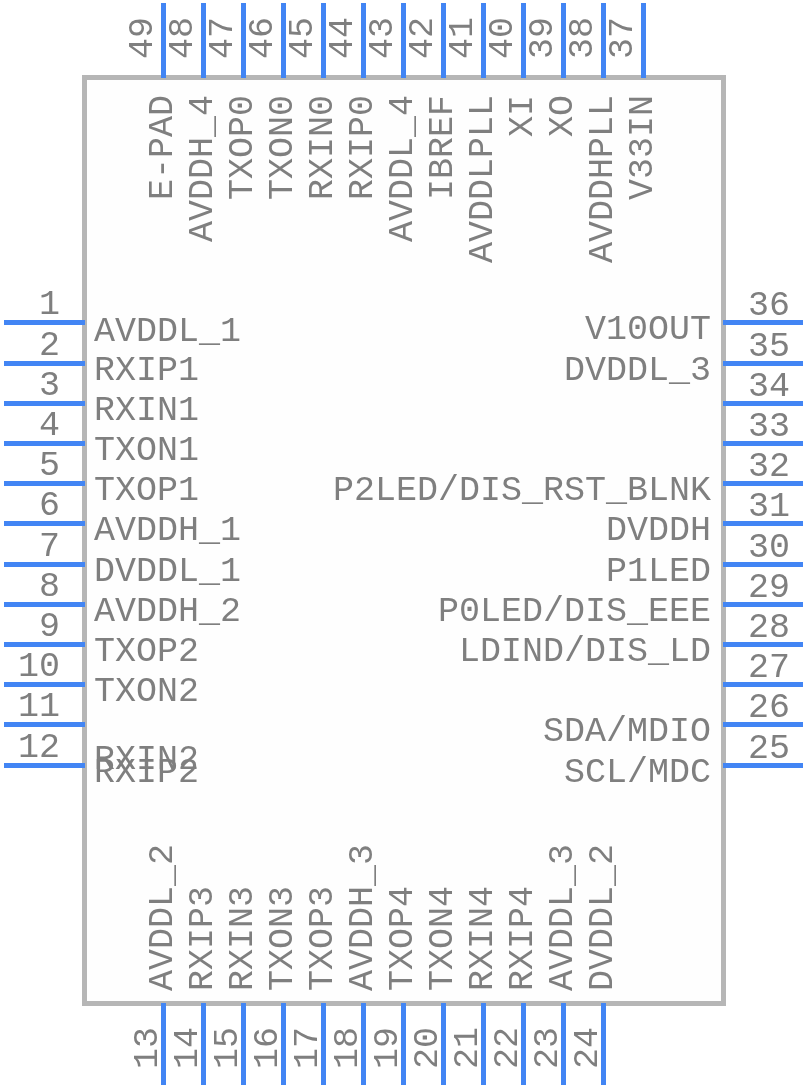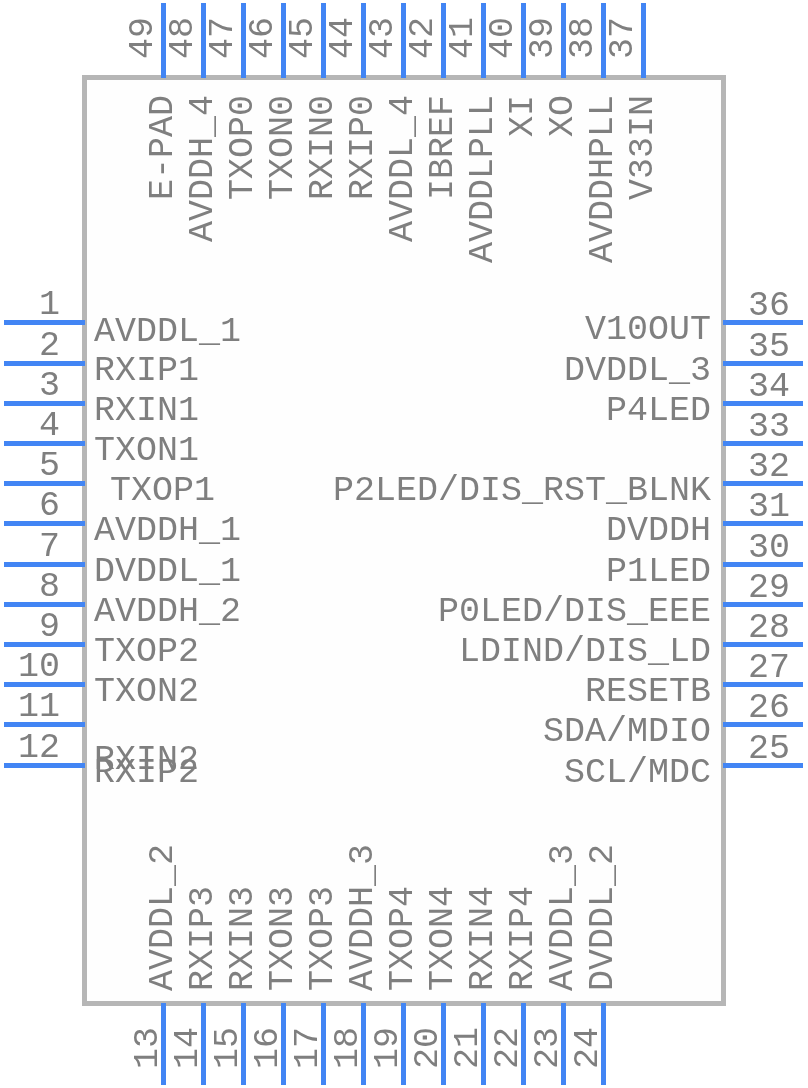--- a/index.html
+++ b/index.html
@@ -90,21 +90,21 @@
       <div class="t ta-r" style="left: 0px; width: 60px; top: 325.5px;">2</div>
       <div class="t ta-l" style="left: 94px; width: 400px; top: 350.5px;">RXIP1</div>
       <div class="pin-line" style="left: 4px; top: 400.7px; width: 81px; height: 5px;"></div>
       <div class="t ta-r" style="left: 0px; width: 60px; top: 365.7px;">3</div>
       <div class="t ta-l" style="left: 94px; width: 400px; top: 390.7px;">RXIN1</div>
       <div class="pin-line" style="left: 4px; top: 440.9px; width: 81px; height: 5px;"></div>
       <div class="t ta-r" style="left: 0px; width: 60px; top: 405.9px;">4</div>
       <div class="t ta-l" style="left: 94px; width: 400px; top: 430.9px;">TXON1</div>
       <div class="pin-line" style="left: 4px; top: 481.1px; width: 81px; height: 5px;"></div>
       <div class="t ta-r" style="left: 0px; width: 60px; top: 446.1px;">5</div>
-      <div class="t ta-l" style="left: 94px; width: 400px; top: 471.1px; margin-left: 16px;">TXOP1</div>
+      <div class="t ta-l" style="left: 94px; width: 400px; top: 471.1px;">TXOP1</div>
       <div class="pin-line" style="left: 4px; top: 521.3px; width: 81px; height: 5px;"></div>
       <div class="t ta-r" style="left: 0px; width: 60px; top: 486.3px;">6</div>
       <div class="t ta-l" style="left: 94px; width: 400px; top: 511.3px;">AVDDH_1</div>
       <div class="pin-line" style="left: 4px; top: 561.5px; width: 81px; height: 5px;"></div>
       <div class="t ta-r" style="left: 0px; width: 60px; top: 526.5px;">7</div>
       <div class="t ta-l" style="left: 94px; width: 400px; top: 551.5px;">DVDDL_1</div>
       <div class="pin-line" style="left: 4px; top: 601.7px; width: 81px; height: 5px;"></div>
       <div class="t ta-r" style="left: 0px; width: 60px; top: 566.7px;">8</div>
       <div class="t ta-l" style="left: 94px; width: 400px; top: 591.7px;">AVDDH_2</div>
       <div class="pin-line" style="left: 4px; top: 641.9px; width: 81px; height: 5px;"></div>
@@ -122,41 +122,39 @@
     </div>
   <div class="pin-group" id="g-right">
       <div class="pin-line" style="left: 723px; top: 320.3px; width: 80px; height: 5px;"></div>
       <div class="t ta-l" style="left: 748px; width: 62px; top: 286.3px;">36</div>
       <div class="t ta-r" style="left: 300px; width: 411px; top: 310.3px;">V10OUT</div>
       <div class="pin-line" style="left: 723px; top: 360.5px; width: 80px; height: 5px;"></div>
       <div class="t ta-l" style="left: 748px; width: 62px; top: 326.5px;">35</div>
       <div class="t ta-r" style="left: 300px; width: 411px; top: 350.5px;">DVDDL_3</div>
       <div class="pin-line" style="left: 723px; top: 400.7px; width: 80px; height: 5px;"></div>
       <div class="t ta-l" style="left: 748px; width: 62px; top: 366.7px;">34</div>
-      <div class="t ta-r" style="left: 300px; width: 411px; top: 390.7px;">P4LED</div>
       <div class="pin-line" style="left: 723px; top: 440.9px; width: 80px; height: 5px;"></div>
       <div class="t ta-l" style="left: 748px; width: 62px; top: 406.9px;">33</div>
       <div class="pin-line" style="left: 723px; top: 481.1px; width: 80px; height: 5px;"></div>
       <div class="t ta-l" style="left: 748px; width: 62px; top: 447.1px;">32</div>
       <div class="t ta-r" style="left: 300px; width: 411px; top: 471.1px;">P2LED/DIS_RST_BLNK</div>
       <div class="pin-line" style="left: 723px; top: 521.3px; width: 80px; height: 5px;"></div>
       <div class="t ta-l" style="left: 748px; width: 62px; top: 487.3px;">31</div>
       <div class="t ta-r" style="left: 300px; width: 411px; top: 511.3px;">DVDDH</div>
       <div class="pin-line" style="left: 723px; top: 561.5px; width: 80px; height: 5px;"></div>
       <div class="t ta-l" style="left: 748px; width: 62px; top: 527.5px;">30</div>
       <div class="t ta-r" style="left: 300px; width: 411px; top: 551.5px;">P1LED</div>
       <div class="pin-line" style="left: 723px; top: 601.7px; width: 80px; height: 5px;"></div>
       <div class="t ta-l" style="left: 748px; width: 62px; top: 567.7px;">29</div>
       <div class="t ta-r" style="left: 300px; width: 411px; top: 591.7px;">P0LED/DIS_EEE</div>
       <div class="pin-line" style="left: 723px; top: 641.9px; width: 80px; height: 5px;"></div>
       <div class="t ta-l" style="left: 748px; width: 62px; top: 607.9px;">28</div>
       <div class="t ta-r" style="left: 300px; width: 411px; top: 631.9px;">LDIND/DIS_LD</div>
       <div class="pin-line" style="left: 723px; top: 682.1px; width: 80px; height: 5px;"></div>
       <div class="t ta-l" style="left: 748px; width: 62px; top: 648.1px;">27</div>
-      <div class="t ta-r" style="left: 300px; width: 411px; top: 672.1px;">RESETB</div>
       <div class="pin-line" style="left: 723px; top: 722.3px; width: 80px; height: 5px;"></div>
       <div class="t ta-l" style="left: 748px; width: 62px; top: 688.3px;">26</div>
       <div class="t ta-r" style="left: 300px; width: 411px; top: 712.3px;">SDA/MDIO</div>
       <div class="pin-line" style="left: 723px; top: 762.5px; width: 80px; height: 5px;"></div>
       <div class="t ta-l" style="left: 748px; width: 62px; top: 728.5px;">25</div>
       <div class="t ta-r" style="left: 300px; width: 411px; top: 752.5px;">SCL/MDC</div>
     </div>
   <div class="pin-group" id="g-bottom">
       <div class="pin-line" style="left: 161px; top: 1003px; width: 5px; height: 82px;"></div>
       <div class="t r70 ta-l" style="left: 128px; top: 999px;">13</div>

